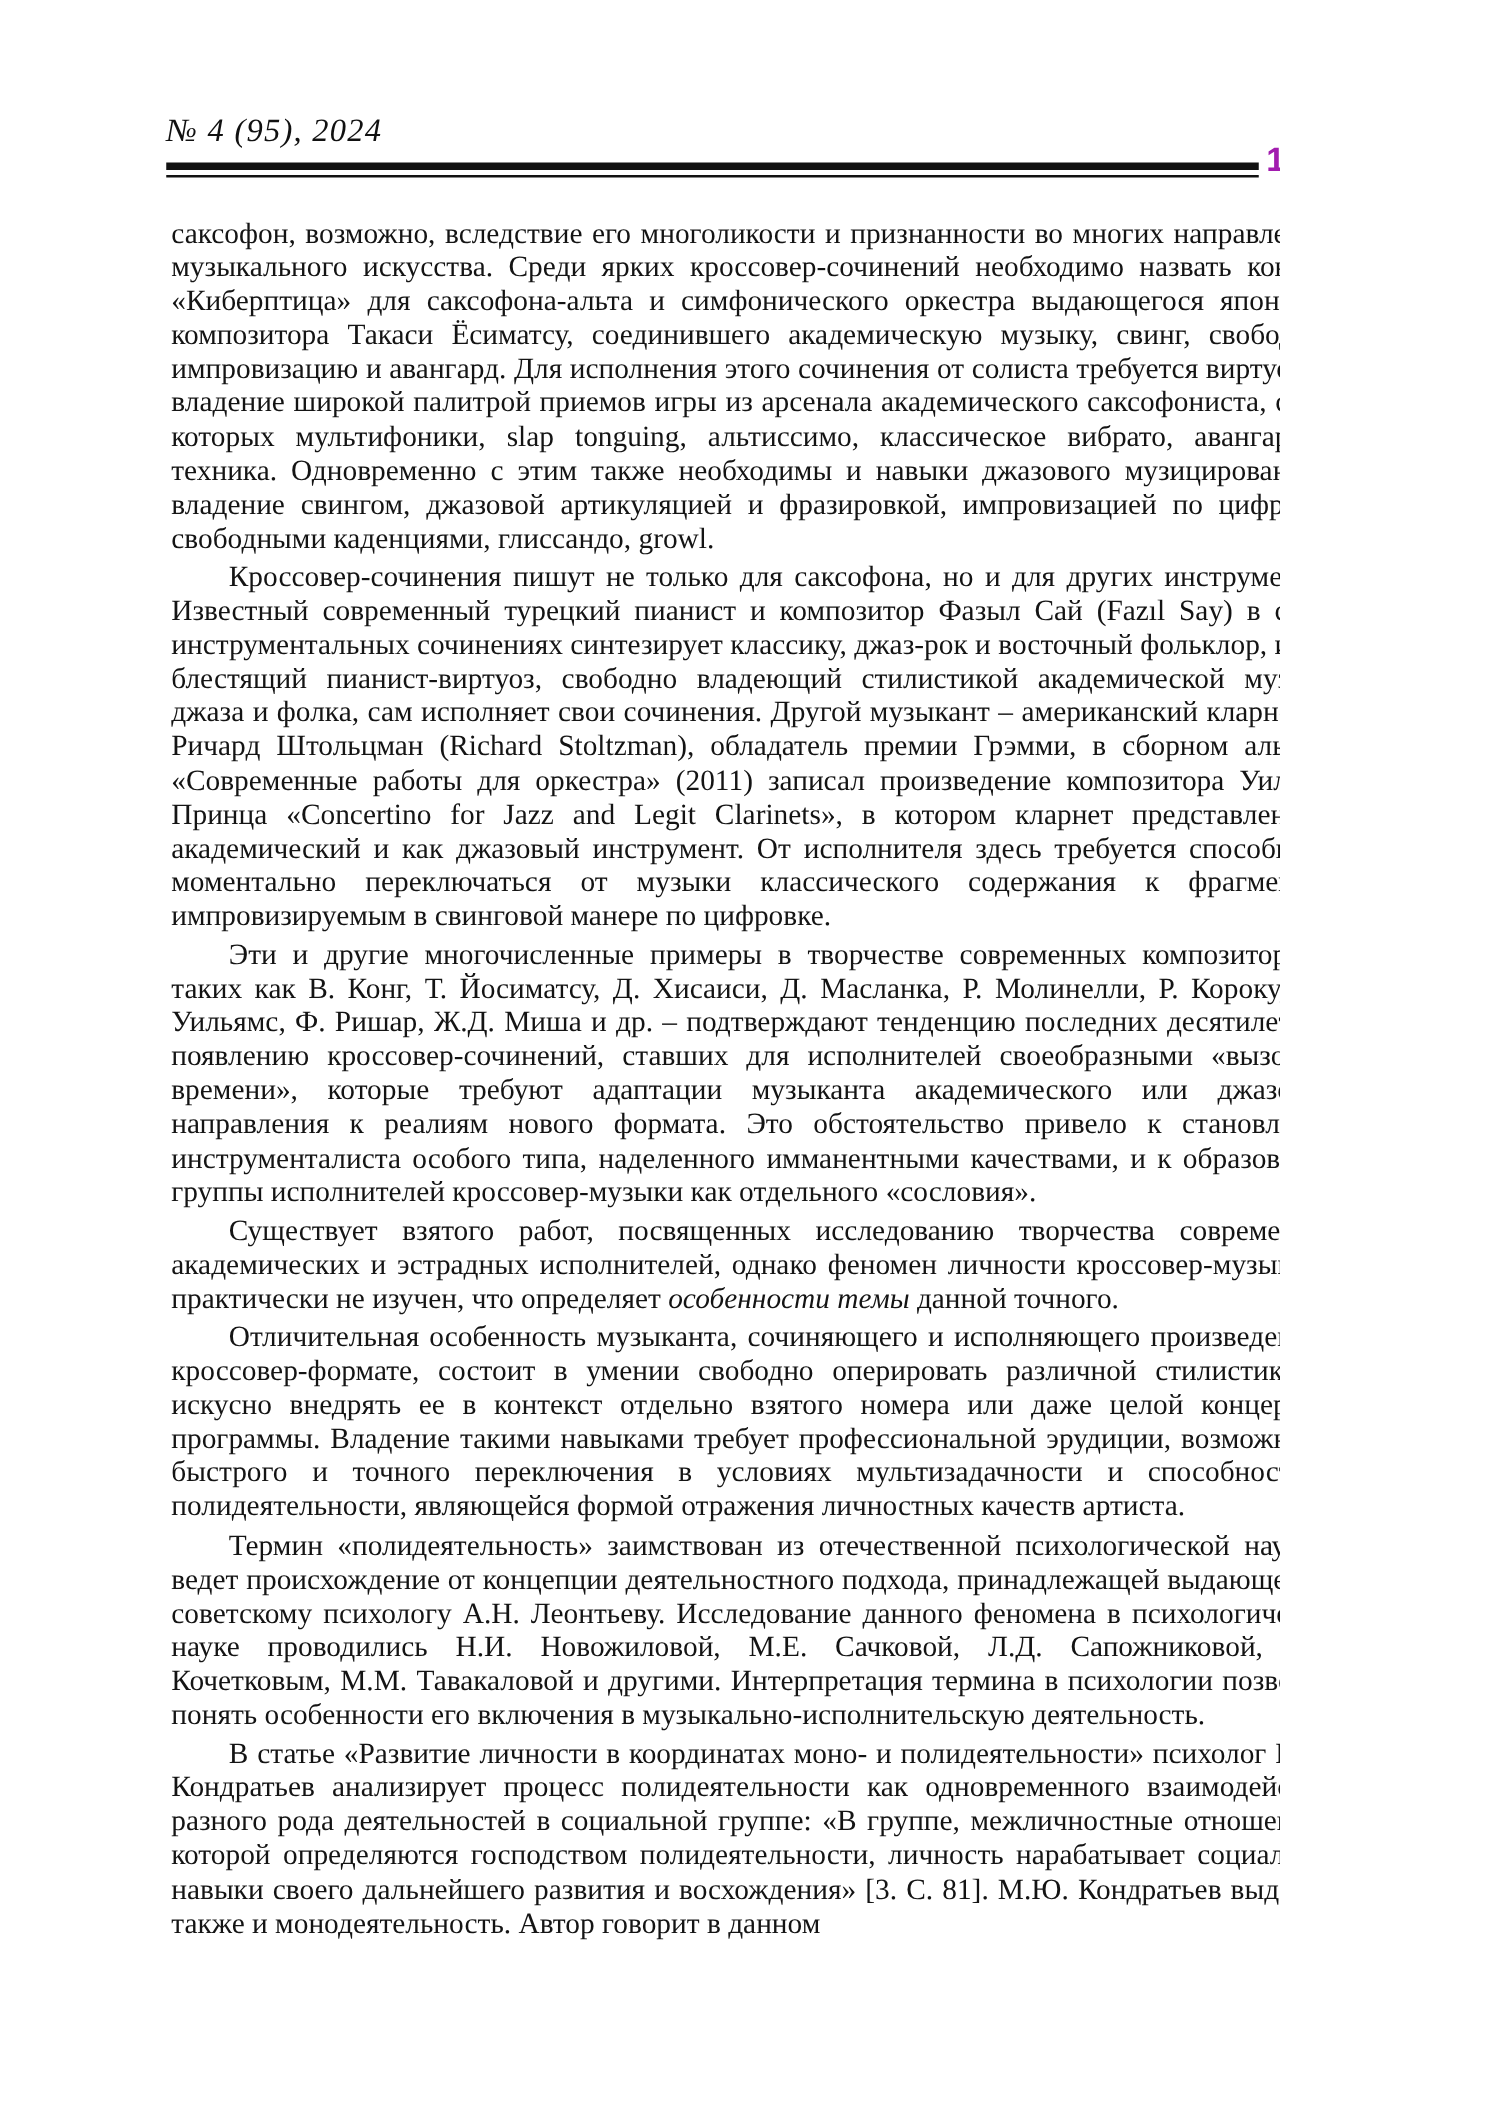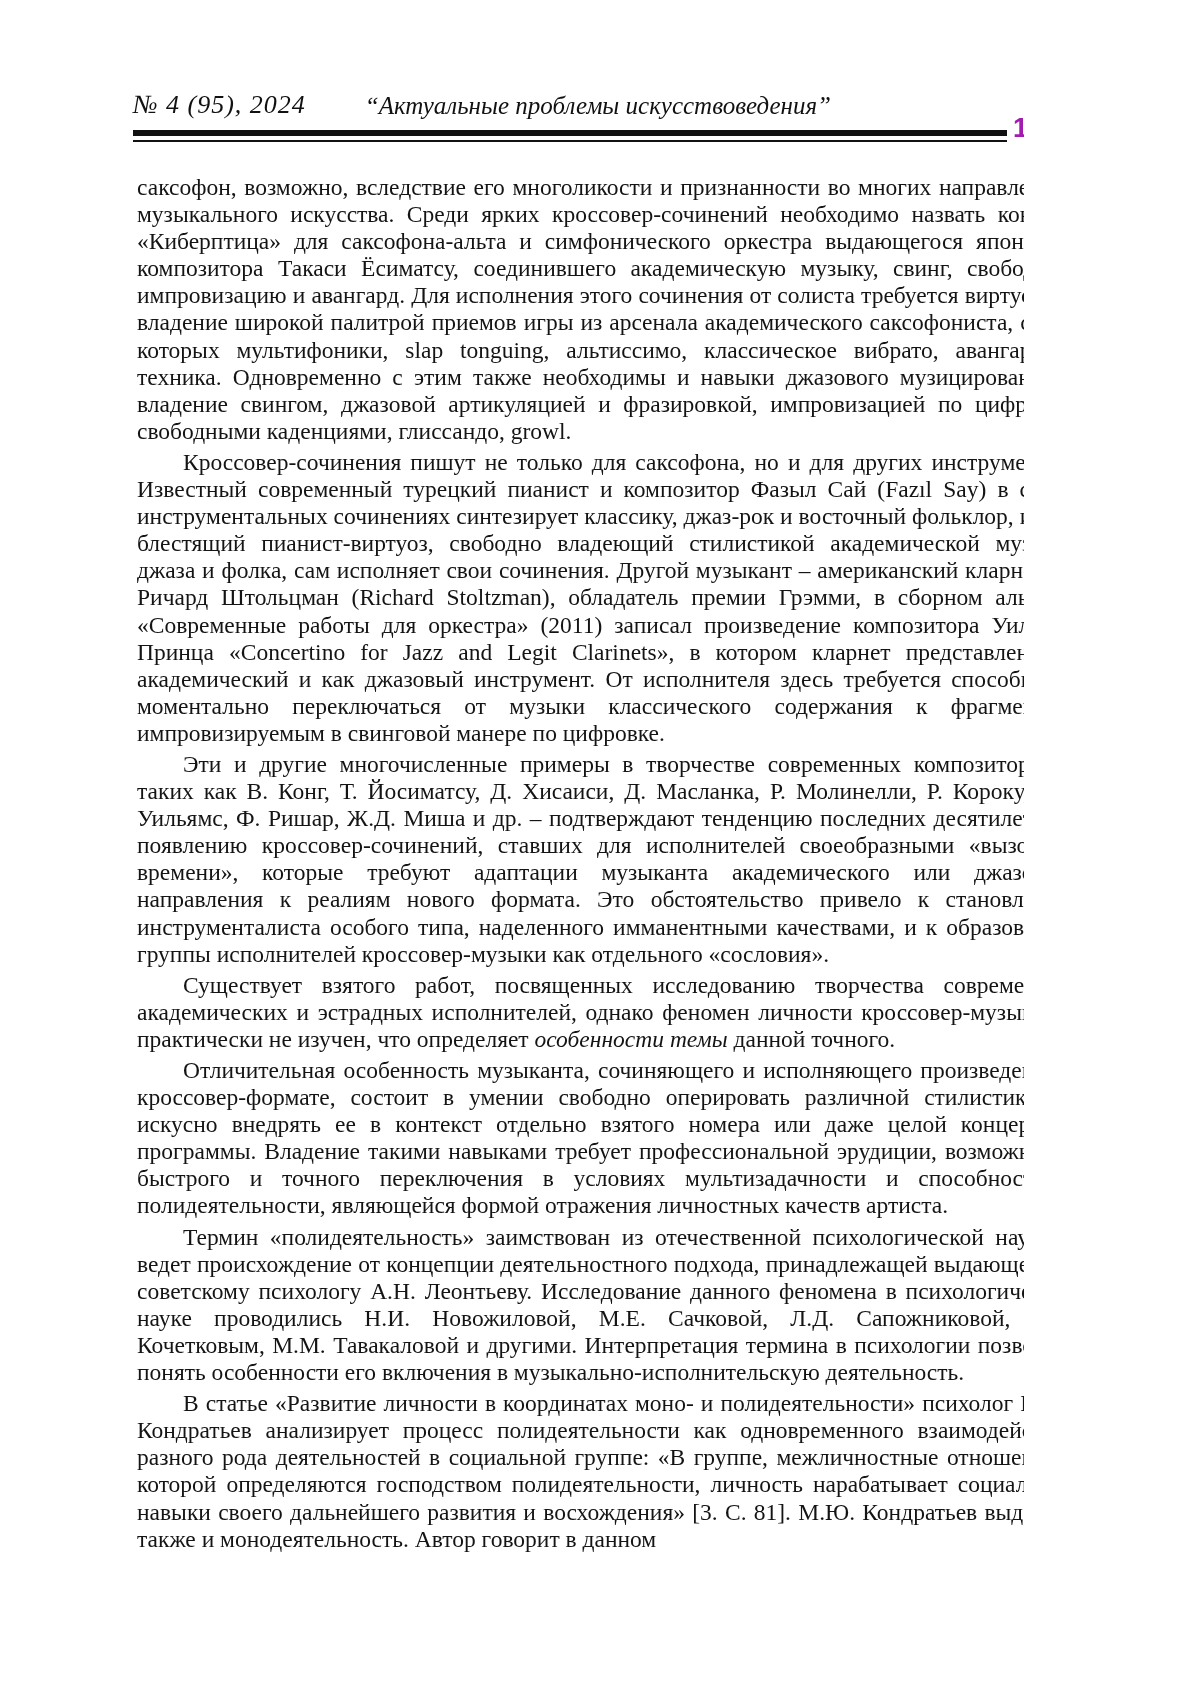--- a/index.html
+++ b/index.html
@@ -83,21 +83,20 @@
     font-style: italic;
   }
 </style>
 </head>
 <body>
 
 <div class="page">
 
   <div class="header-issue">№ 4 (95), 2024</div>
 
-  <div class="header-journal">“Актуальные проблемы искусствоведения”</div>
 
   <div class="rule-thick"></div>
   <div class="rule-thin"></div>
 
   <div class="page-number">125</div>
 
   <div class="body-text">
 
     <p class="no-indent">саксофон, возможно, вследствие его многоликости и признанности во многих направлениях музыкального искусства. Среди ярких кроссовер-сочинений необходимо назвать концерт «Киберптица» для саксофона-альта и симфонического оркестра выдающегося японского композитора Такаси Ёсиматсу, соединившего академическую музыку, свинг, свободную импровизацию и авангард. Для исполнения этого сочинения от солиста требуется виртуозное владение широкой палитрой приемов игры из арсенала академического саксофониста, среди которых мультифоники, slap tonguing, альтиссимо, классическое вибрато, авангардная техника. Одновременно с этим также необходимы и навыки джазового музицирования – владение свингом, джазовой артикуляцией и фразировкой, импровизацией по цифровке, свободными каденциями, глиссандо, growl.</p>
 

